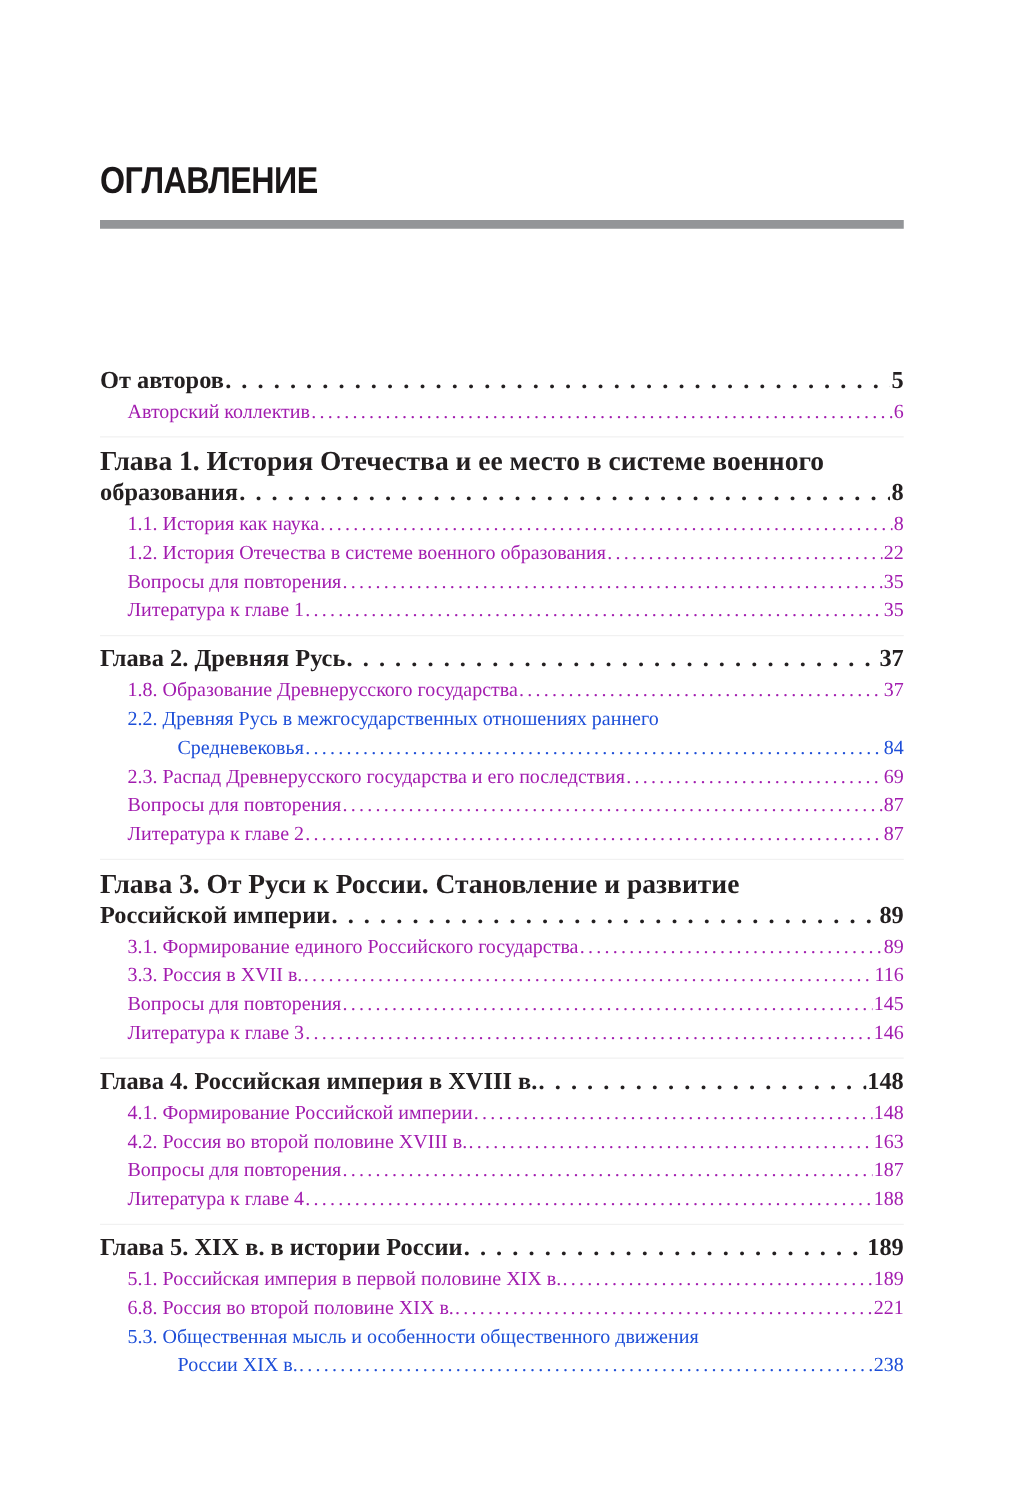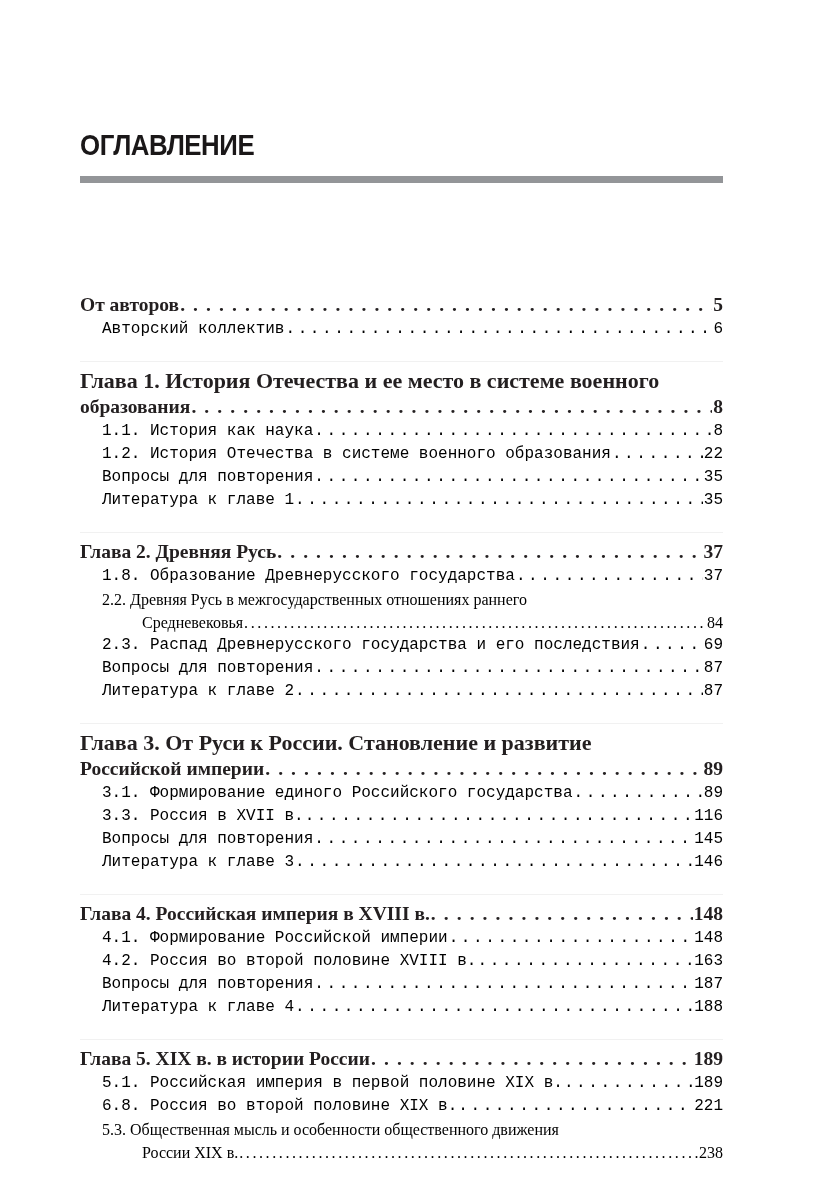--- a/index.html
+++ b/index.html
@@ -10,32 +10,32 @@
       font-size: 30px; letter-spacing: -0.5px; transform: scaleX(0.86); transform-origin: left top;
       color: #1a1718;
     }
     .title-rule {
       position: absolute; left: 80px; top: 176px; width: 643px; height: 7px; background: #939598;
     }
     .toc {
       position: absolute; left: 80px; top: 292px; width: 643px;
       font-family: "Liberation Serif", serif;
     }
-    .chapter { padding-bottom: 20px; margin-bottom: 6px; border-bottom: 1px solid #f1f1f1; }
+    .chapter { padding-bottom: 8px; margin-bottom: 6px; border-bottom: 1px solid #f1f1f1; }
     .chapter:last-child { border-bottom: none; }
     .row { display: flex; align-items: baseline; white-space: nowrap; }
     .row .t { white-space: normal; }
     .row .dots { flex: 1; overflow: hidden; white-space: nowrap; margin: 0 1px; }
     .row .dots::after { content: ". . . . . . . . . . . . . . . . . . . . . . . . . . . . . . . . . . . . . . . . . . . . . . . . . . . . . . . . . . . . . . . . . . . . . . . . . . . . . . . . . . . . . . . . . . . . . . . . . . . . . . . . . . . . . . . . . . . . . . . . ."; }
     .main { font-weight: bold; font-size: 19.5px; line-height: 26px; color: #231f20; }
     .main .dots::after { letter-spacing: 1.6px; }
-    .sub { font-size: 16px; line-height: 23px; color: #000000; padding-left: 22px; font-family: Liberation Mono, monospace; }
+    .sub { font-size: 16px; line-height: 23px; color: #a21caf; padding-left: 22px; }
     .sub .dots::after { content: "................................................................................................................................................................................................................"; letter-spacing: 2.6px; }
     .main-wrap .line1 { font-weight: bold; font-size: 22px; line-height: 26px; }
-    .sub-wrap { font-size: 16px; line-height: 23px; color: #000000; padding-left: 22px; }
+    .sub-wrap { font-size: 16px; line-height: 23px; color: #1d4ed8; padding-left: 22px; }
     .sub-wrap .cont { padding-left: 40px; justify-content: space-between; }
     .pg { text-align: right; }
   </style>
 </head>
 <body>
 
 <div class="page-title">ОГЛАВЛЕНИЕ</div>
 <div class="title-rule"></div>
 
 <div class="toc">

